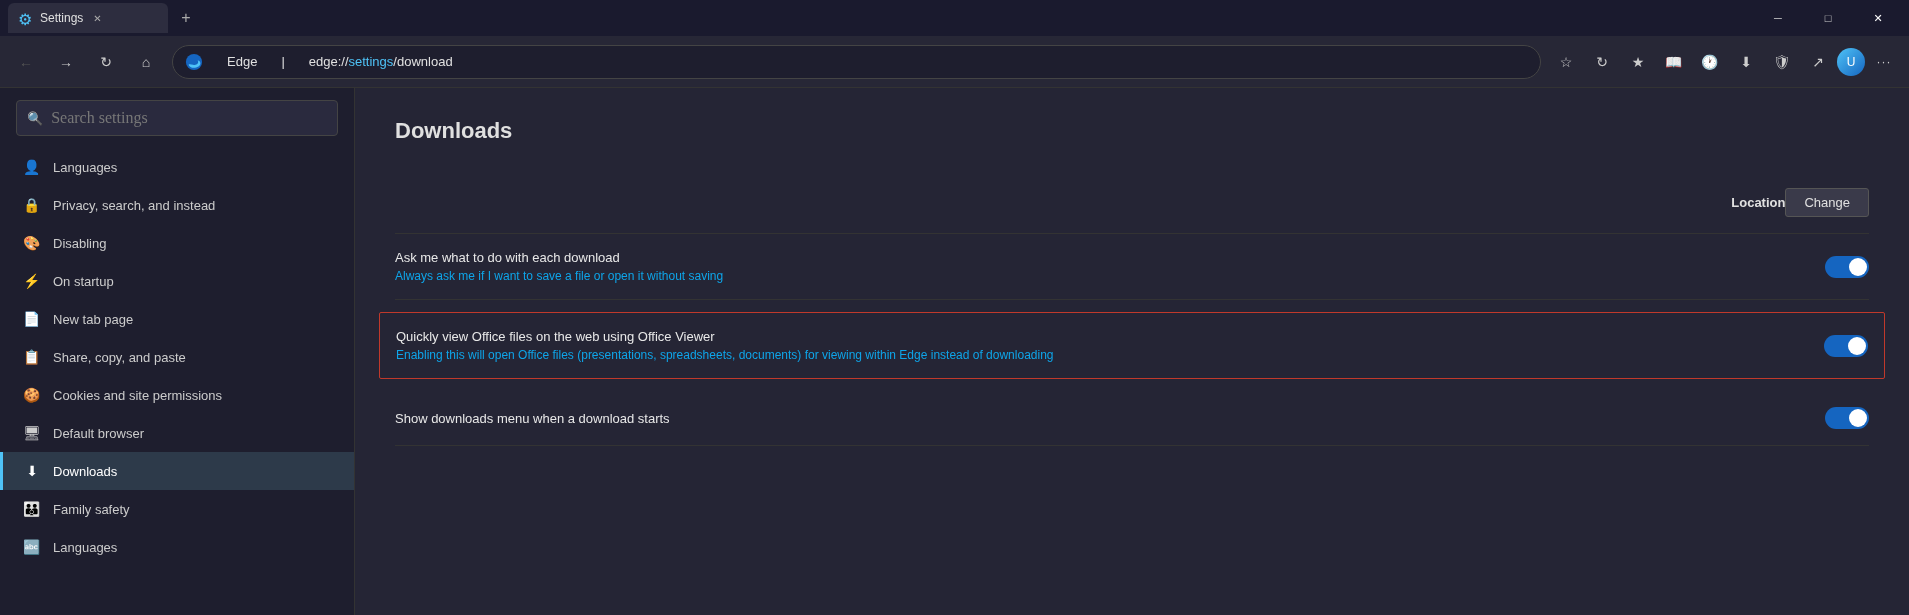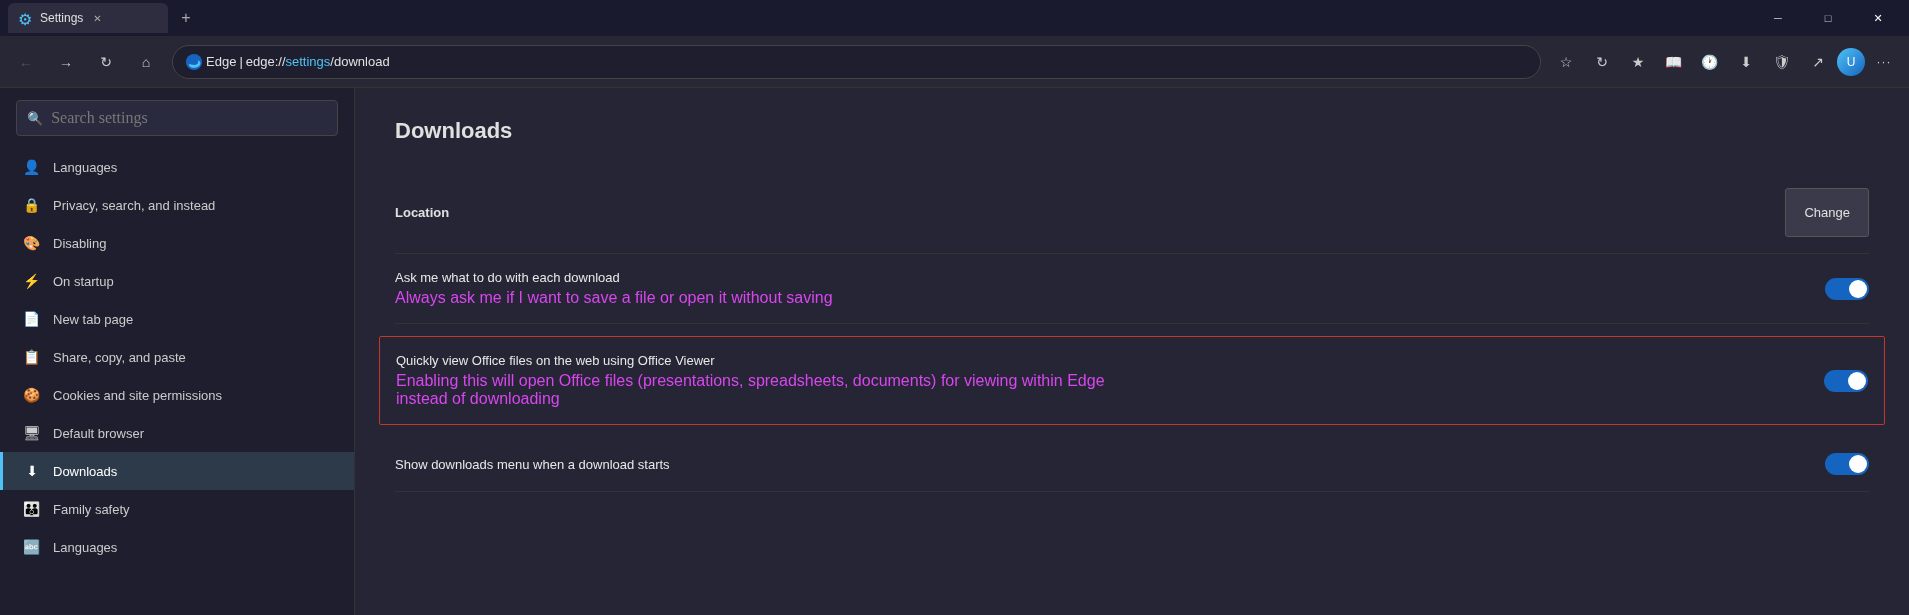--- a/index.html
+++ b/index.html
@@ -108,21 +108,21 @@
     .nav-btn.disabled { color: #555; cursor: default; }
     .address-bar {
       flex: 1;
       height: 34px;
       background: #1e1e2e;
       border: 1px solid #444;
       border-radius: 18px;
       display: flex;
       align-items: center;
       padding: 0 12px;
-      gap: 3px;
+      gap: 24px;
       margin: 0 4px;
     }
     .edge-logo {
       width: 18px;
       height: 18px;
     }
     .address-text {
       font-size: 13px;
       color: #e0e0e0;
     }
@@ -228,41 +228,40 @@
       font-size: 22px;
       font-weight: 600;
       color: #e0e0e0;
       margin-bottom: 28px;
     }
 
     
     .setting-row {
       display: flex;
       align-items: center;
-      justify-content: space-between;
+      justify-content: flex-end;
       padding: 16px 0;
       border-bottom: 1px solid #333;
     }
     .setting-row:first-of-type {
       border-top: 1px solid #333;
     }
     .setting-label {
       font-size: 13px;
       color: #e0e0e0;
       font-weight: 600;
     }
     .change-btn {
-      padding: 16px 18px;
+      padding: 6px 18px;
       background: #3a3a4a;
       border: 1px solid #555;
       border-radius: 3px;
       color: #e0e0e0;
       font-size: 13px;
       cursor: pointer;
-      margin-left: 29px;
     }
 
     .setting-block {
       padding: 16px 0;
       border-bottom: 1px solid #333;
     }
     .setting-block.highlighted {
       border: 1.5px solid #c0392b;
       border-radius: 2px;
       padding: 16px;
@@ -272,22 +271,22 @@
       display: flex;
       align-items: center;
       justify-content: space-between;
     }
     .setting-title {
       font-size: 13px;
       font-weight: 400;
       color: #e8e8e8;
     }
     .setting-desc {
-      font-size: 16px;
-      color: #d946ef;
+      font-size: 12px;
+      color: #0ea5e9;
       margin-top: 4px;
       max-width: 750px;
     }
 
     
     .toggle {
       width: 44px;
       height: 22px;
       border-radius: 11px;
       background: #1565c0;

